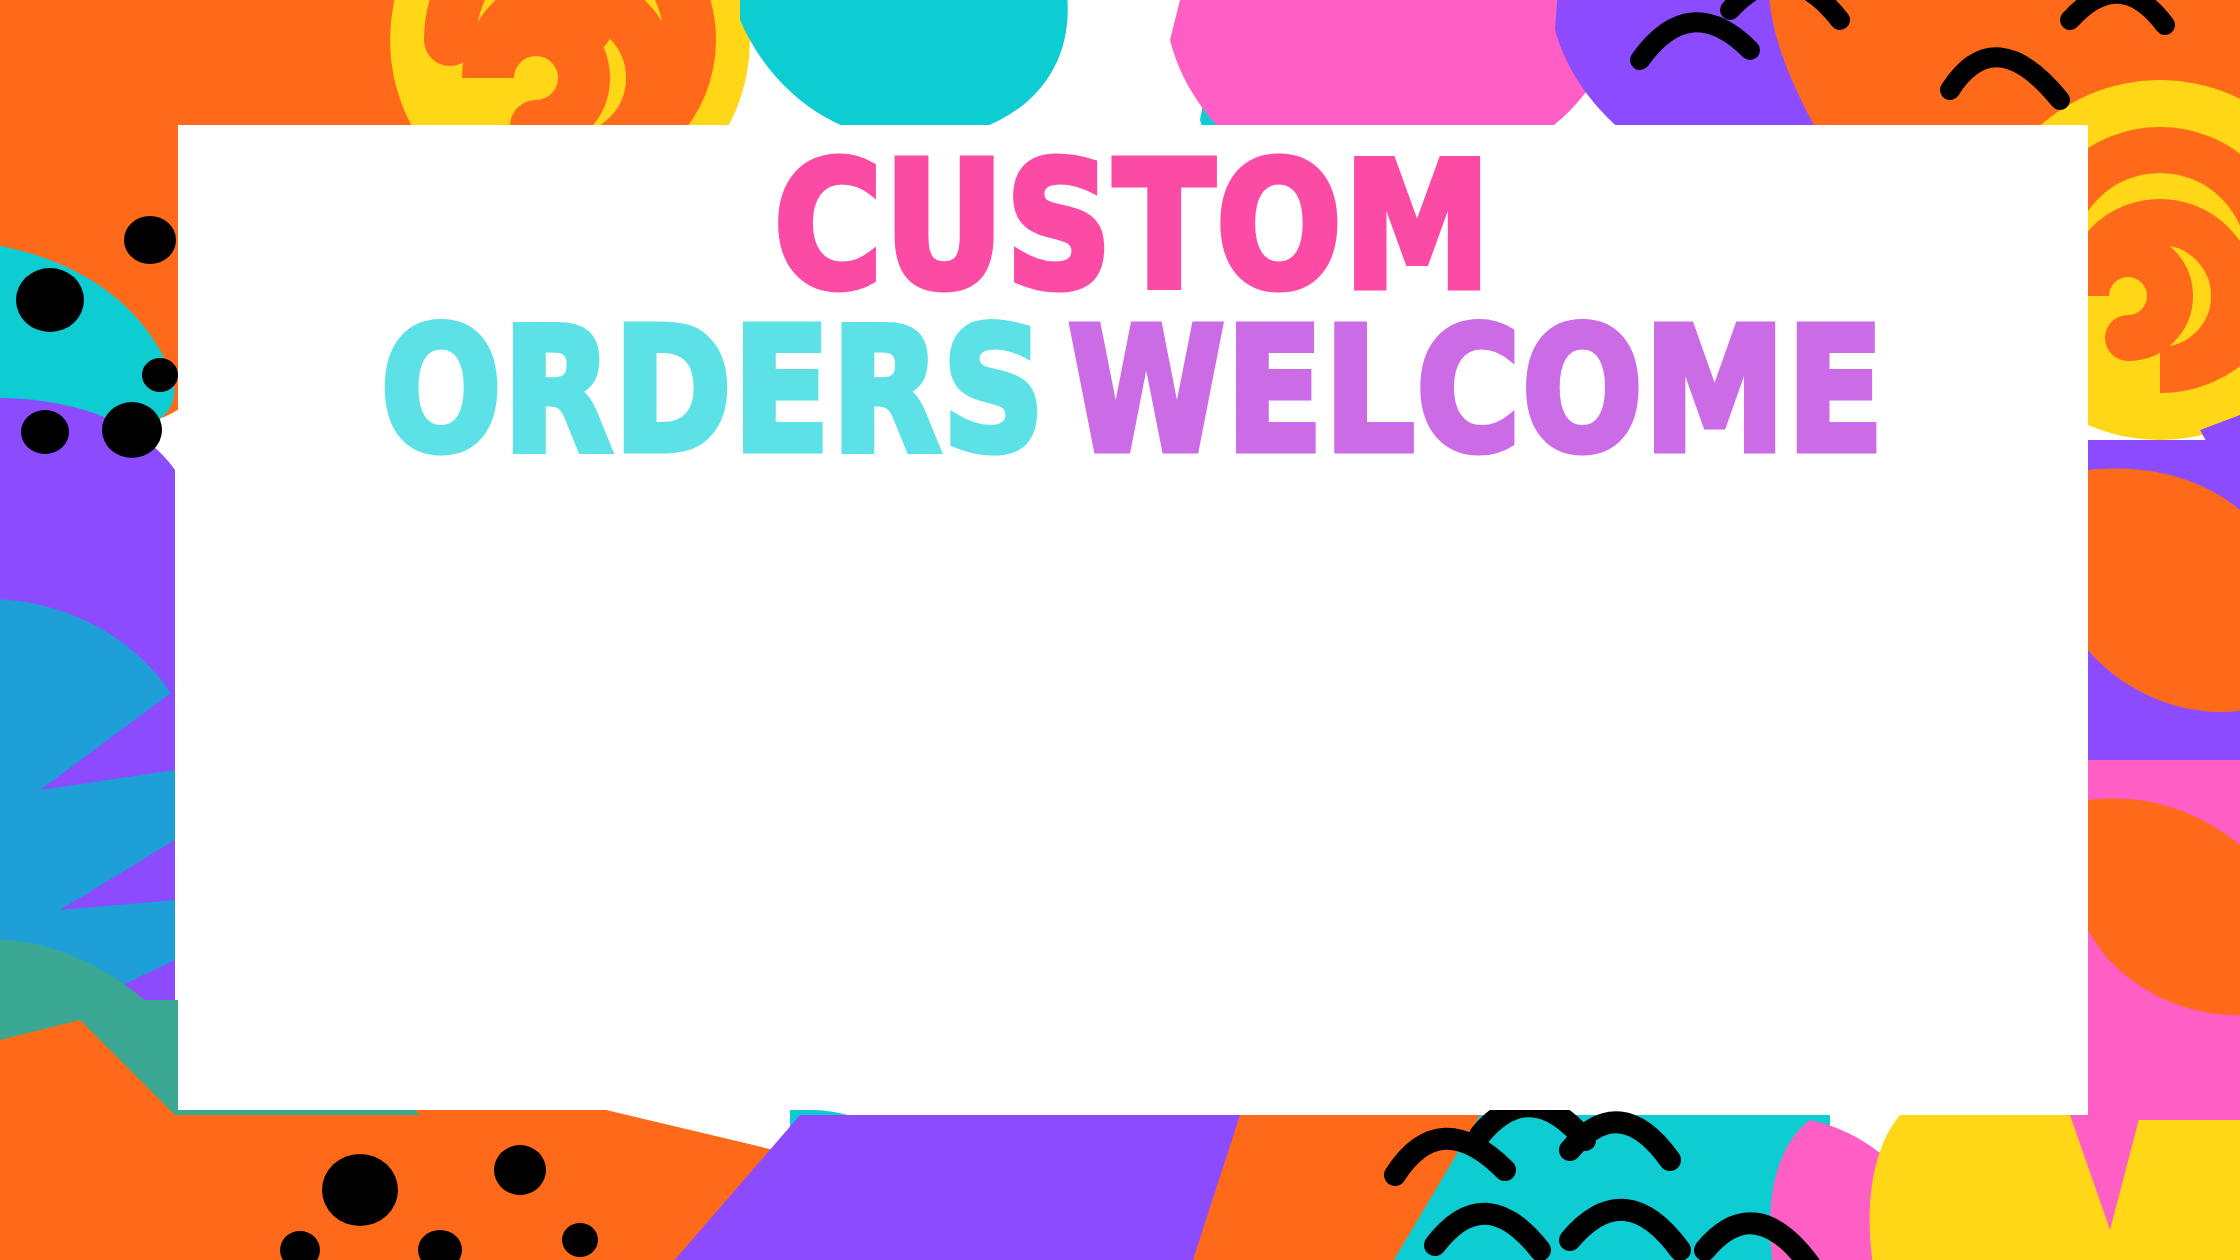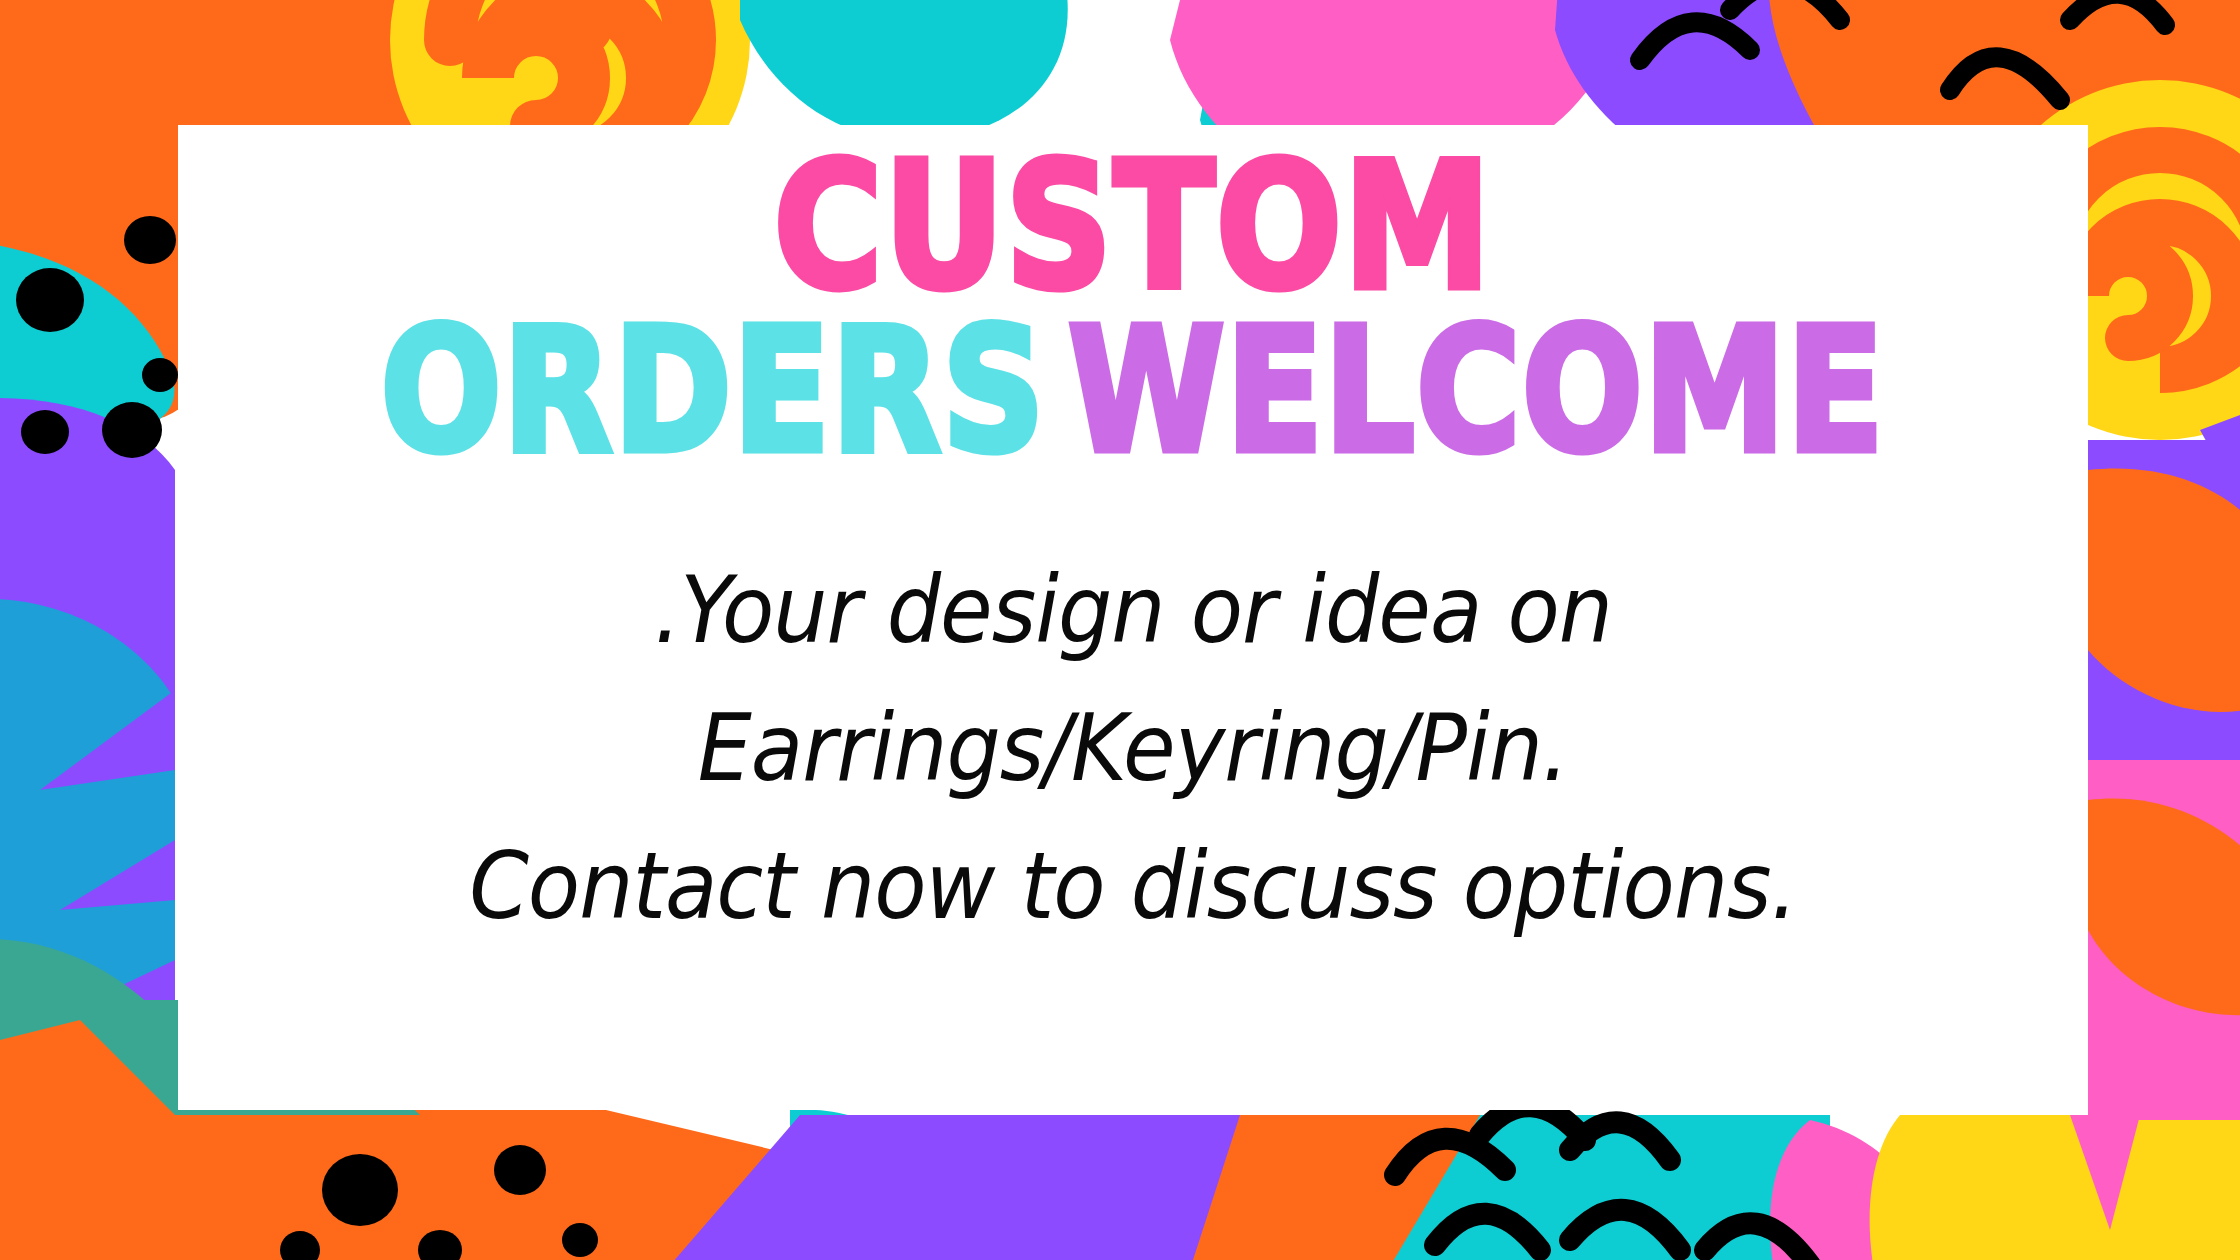--- a/index.html
+++ b/index.html
@@ -211,19 +211,15 @@
 
   <div id="card">
 
     <div class="headline" id="headline-line1">CUSTOM</div>
 
     <div id="headline-line2-wrap">
       <span class="headline" id="headline-orders">ORDERS</span>
       <span class="headline" id="headline-welcome">WELCOME</span>
     </div>
 
-    <div id="body-copy">
-      <span class="copy-line">.Your design or idea on Earrings/Keyring/Pin.</span>
-      <span class="copy-line">Contact now to discuss options.</span>
-    </div>
 
   </div>
 </div>
 
 </body></html>

